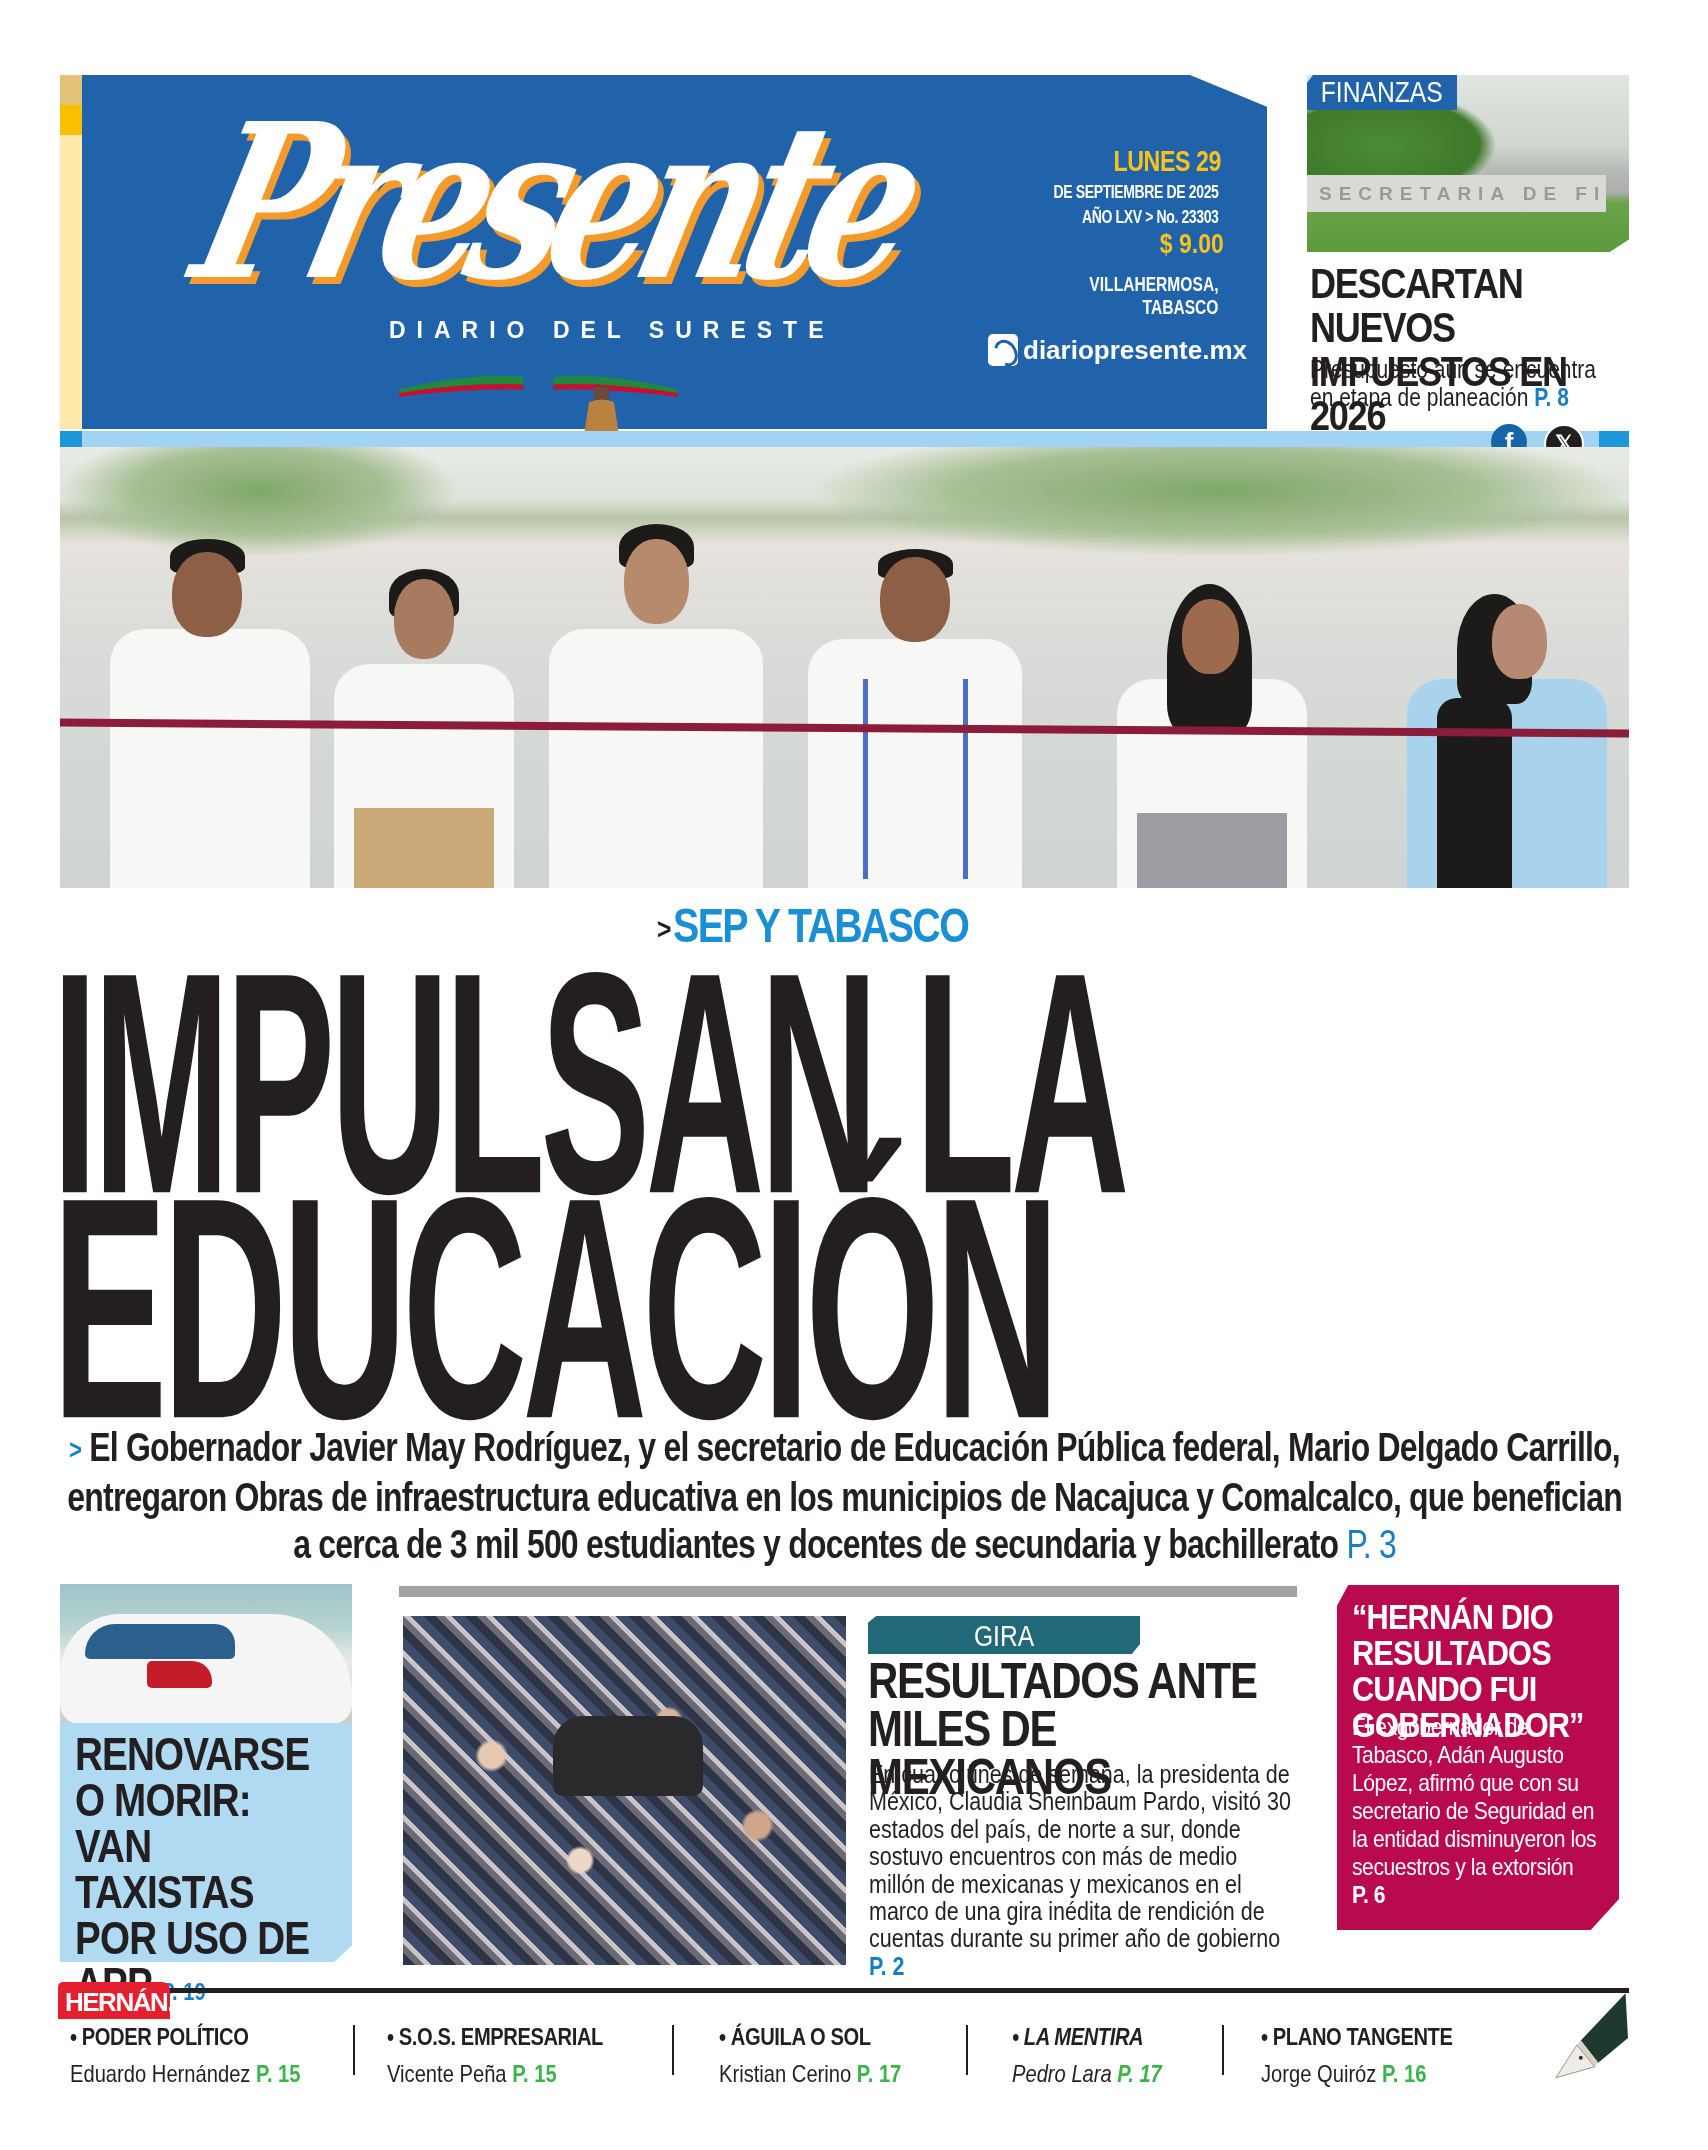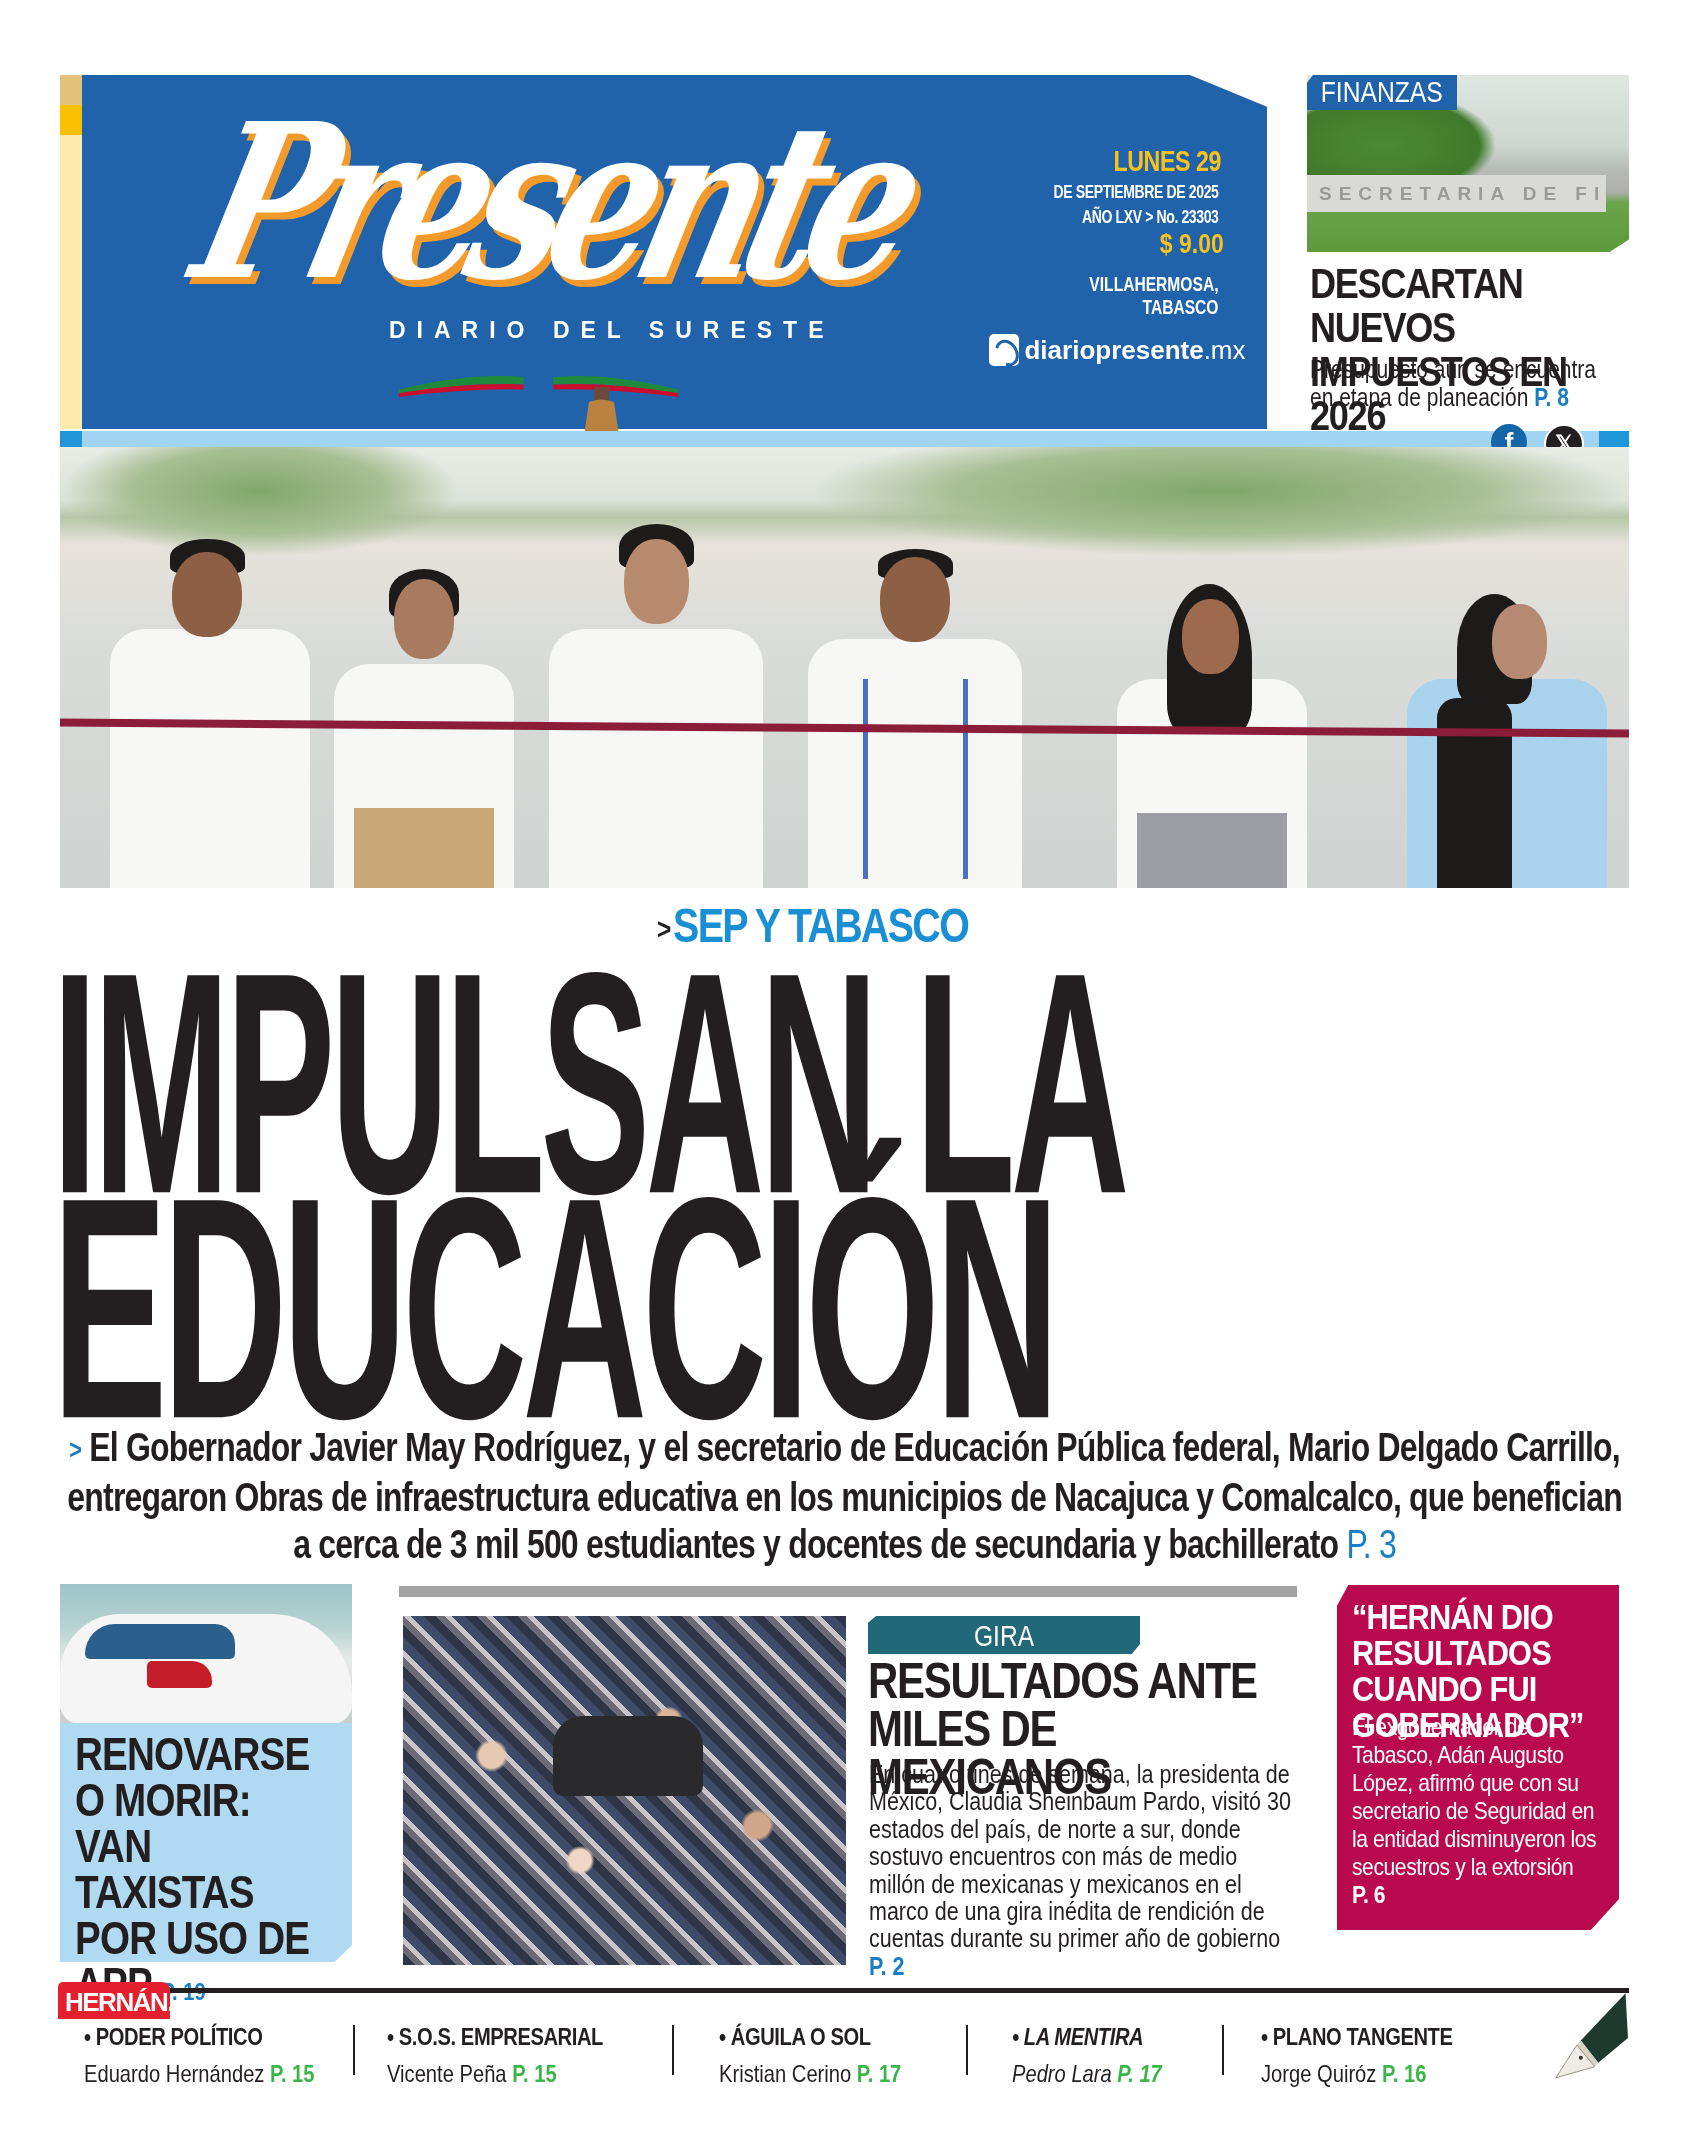--- a/index.html
+++ b/index.html
@@ -16,21 +16,21 @@
   #logo-text svg { width:100%; height:100%; }
   #tagline { left:389px; top:317px; font-size:23px; font-weight:700; color:#fff; letter-spacing:11px; }
   #flag-ribbon { left:399px; top:367px; width:279px; height:30px; }
   #bell { left:574px; top:387px; width:55px; height:75px; }
   #date-block { left:988px; top:145px; width:259px; text-align:right; color:#fff; }
   #date-day { font-size:29px; font-weight:700; color:#f9c21b; transform:scaleX(0.8); letter-spacing:-0.5px; }
   .date-line { font-size:18px; font-weight:700; margin-top:4px; transform:scaleX(0.78); letter-spacing:-0.5px; }
   #price { font-size:28px; font-weight:700; color:#f9c21b; transform:scaleX(0.82); }
   #city { font-size:20px; font-weight:700; margin-top:13px; transform:scaleX(0.78); }
   #site { margin-top:15px; display:flex; align-items:center; justify-content:center; gap:5px; font-size:26px; font-weight:700; }
-  #site .mx { font-weight:400; }
+  #site .mx { font-weight:700; }
   #site-icon { width:30px; height:32px; background:#fff; border-radius:5px; position:relative; }
   #site-icon::after { content:""; position:absolute; left:7px; top:5px; width:16px; height:22px; border:3.5px solid #2063ab; border-radius:50%; border-left-color:transparent; transform:rotate(-30deg); }
 
   
   #fin-photo { left:1307px; top:75px; width:322px; height:177px; overflow:hidden;
     background:linear-gradient(180deg,#dfe7e0 0%,#cdd6cf 40%,#b5b8b4 55%,#aeb0ad 66%,#6ba44b 72%,#5c9a3c 100%);
     clip-path: polygon(0 0,100% 0,100% 93%,94% 100%,0 100%); }
   #fin-trees { left:0; top:15px; width:190px; height:110px; background:radial-gradient(ellipse at 40% 50%,#4d8a34 0%,#3f7a2b 60%,transparent 70%); }
   #fin-sign { left:0; top:100px; width:299px; height:37px; background:#d9d9d6; color:#9a9a97; font-size:19px; font-weight:700; letter-spacing:7px; line-height:37px; padding-left:12px; box-sizing:border-box; white-space:nowrap; overflow:hidden; }
   #fin-label { left:1307px; top:75px; width:150px; height:35px; background:#2063ab; color:#fff; font-size:29px; line-height:35px; text-align:center;
@@ -259,21 +259,21 @@
 
 <div class="abs" id="red-box"></div>
 <div class="abs" id="red-headline">“HERNÁN DIO RESULTADOS CUANDO FUI GOBERNADOR”</div>
 <div class="abs" id="red-body">
   <span>El exgobernador de Tabasco, Adán Augusto López, afirmó que con su secretario de Seguridad en la entidad disminuyeron los secuestros y la extorsión</span><br><span class="pref">P. 6</span>
 </div>
 
 <div class="abs" id="opinion-line"></div>
 <div class="abs" id="opinion-tab">HERNÁN...</div>
 
-<div class="abs op-col" style="left:84px;">
+<div class="abs op-col" style="left:70px;">
   <div class="op-title">• PODER POLÍTICO</div>
   <div class="op-author"><span>Eduardo Hernández</span> <span class="pg">P. 15</span></div>
 </div>
 <div class="abs op-sep" style="left:353px;"></div>
 
 <div class="abs op-col" style="left:387px;">
   <div class="op-title">• S.O.S. EMPRESARIAL</div>
   <div class="op-author"><span>Vicente Peña</span> <span class="pg">P. 15</span></div>
 </div>
 <div class="abs op-sep" style="left:672px;"></div>

